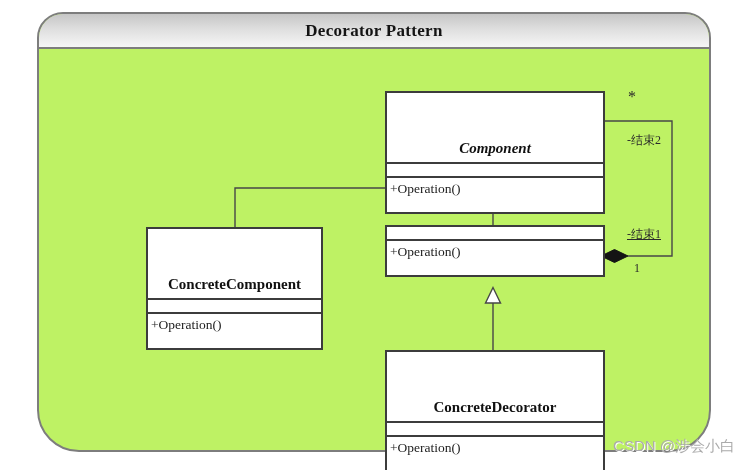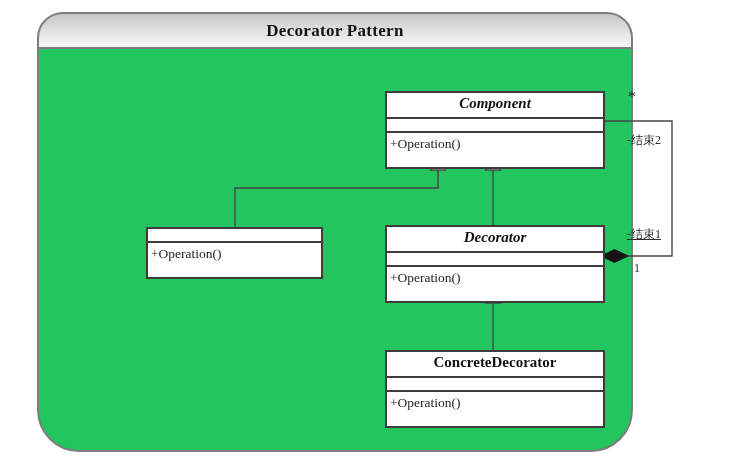--- a/index.html
+++ b/index.html
@@ -8,25 +8,25 @@
     width: 739px;
     height: 470px;
     background: #ffffff;
     overflow: hidden;
     font-family: "Liberation Serif", serif;
   }
   
   .frame {
     position: absolute;
     left: 37px; top: 12px;
-    width: 596px; height: 440px;
+    width: 674px; height: 440px;
     box-sizing: border-box;
     border: 2px solid #7d7d7d;
     border-radius: 26px 26px 42px 42px;
-    background: #22c55e;
+    background: #bef264;
     overflow: hidden;
   }
   .titlebar {
     position: absolute;
     left: 0; top: 0; right: 0;
     height: 33px;
     border-bottom: 2px solid #7d7d7d;
     background: linear-gradient(180deg, #c6c6c6 0%, #dedede 45%, #f6f6f6 100%);
     display: flex;
     align-items: center;
@@ -56,20 +56,21 @@
     box-sizing: border-box;
     height: 26px;
     line-height: 21px;
     text-align: center;
     font-weight: bold;
     font-size: 15px;
     color: #111111;
     border-bottom: 2px solid #3c3c3c;
     white-space: nowrap;
     overflow: hidden;
+    margin-top: 45px;
   }
   .uml-title.abstract { font-style: italic; }
   .uml-attrs {
     box-sizing: border-box;
     height: 14px;
     border-bottom: 2px solid #3c3c3c;
   }
   .uml-methods {
     box-sizing: border-box;
     padding: 1px 2px 14px 3px;
@@ -133,41 +134,42 @@
 
   <div class="uml-class" style="left:385px; top:91px; width:220px;">
     <div class="uml-title abstract">Component</div>
     <div class="uml-attrs"></div>
     <div class="uml-methods">
       <div>+Operation()</div>
     </div>
   </div>
 
   <div class="uml-class" style="left:146px; top:227px; width:177px;">
+    <div class="uml-title">ConcreteComponent</div>
     <div class="uml-attrs"></div>
     <div class="uml-methods">
       <div>+Operation()</div>
     </div>
   </div>
 
   <div class="uml-class" style="left:385px; top:225px; width:220px;">
-    <div class="uml-title abstract">Decorator</div>
     <div class="uml-attrs"></div>
     <div class="uml-methods">
       <div>+Operation()</div>
     </div>
   </div>
 
   <div class="uml-class" style="left:385px; top:350px; width:220px;">
     <div class="uml-title">ConcreteDecorator</div>
     <div class="uml-attrs"></div>
     <div class="uml-methods">
       <div>+Operation()</div>
     </div>
   </div>
 
   <div class="assoc-label lbl-mult-star" style="left:628px; top:88px;">*</div>
   <div class="assoc-label lbl-end" style="left:627px; top:132px;">-结束2</div>
   <div class="assoc-label lbl-end" style="left:627px; top:226px;text-decoration:underline;">-结束1</div>
   <div class="assoc-label lbl-mult-one" style="left:634px; top:261px;">1</div>
 
+  <div class="watermark">CSDN @涉会小白</div>
 
 </div>
 
 </body></html>

